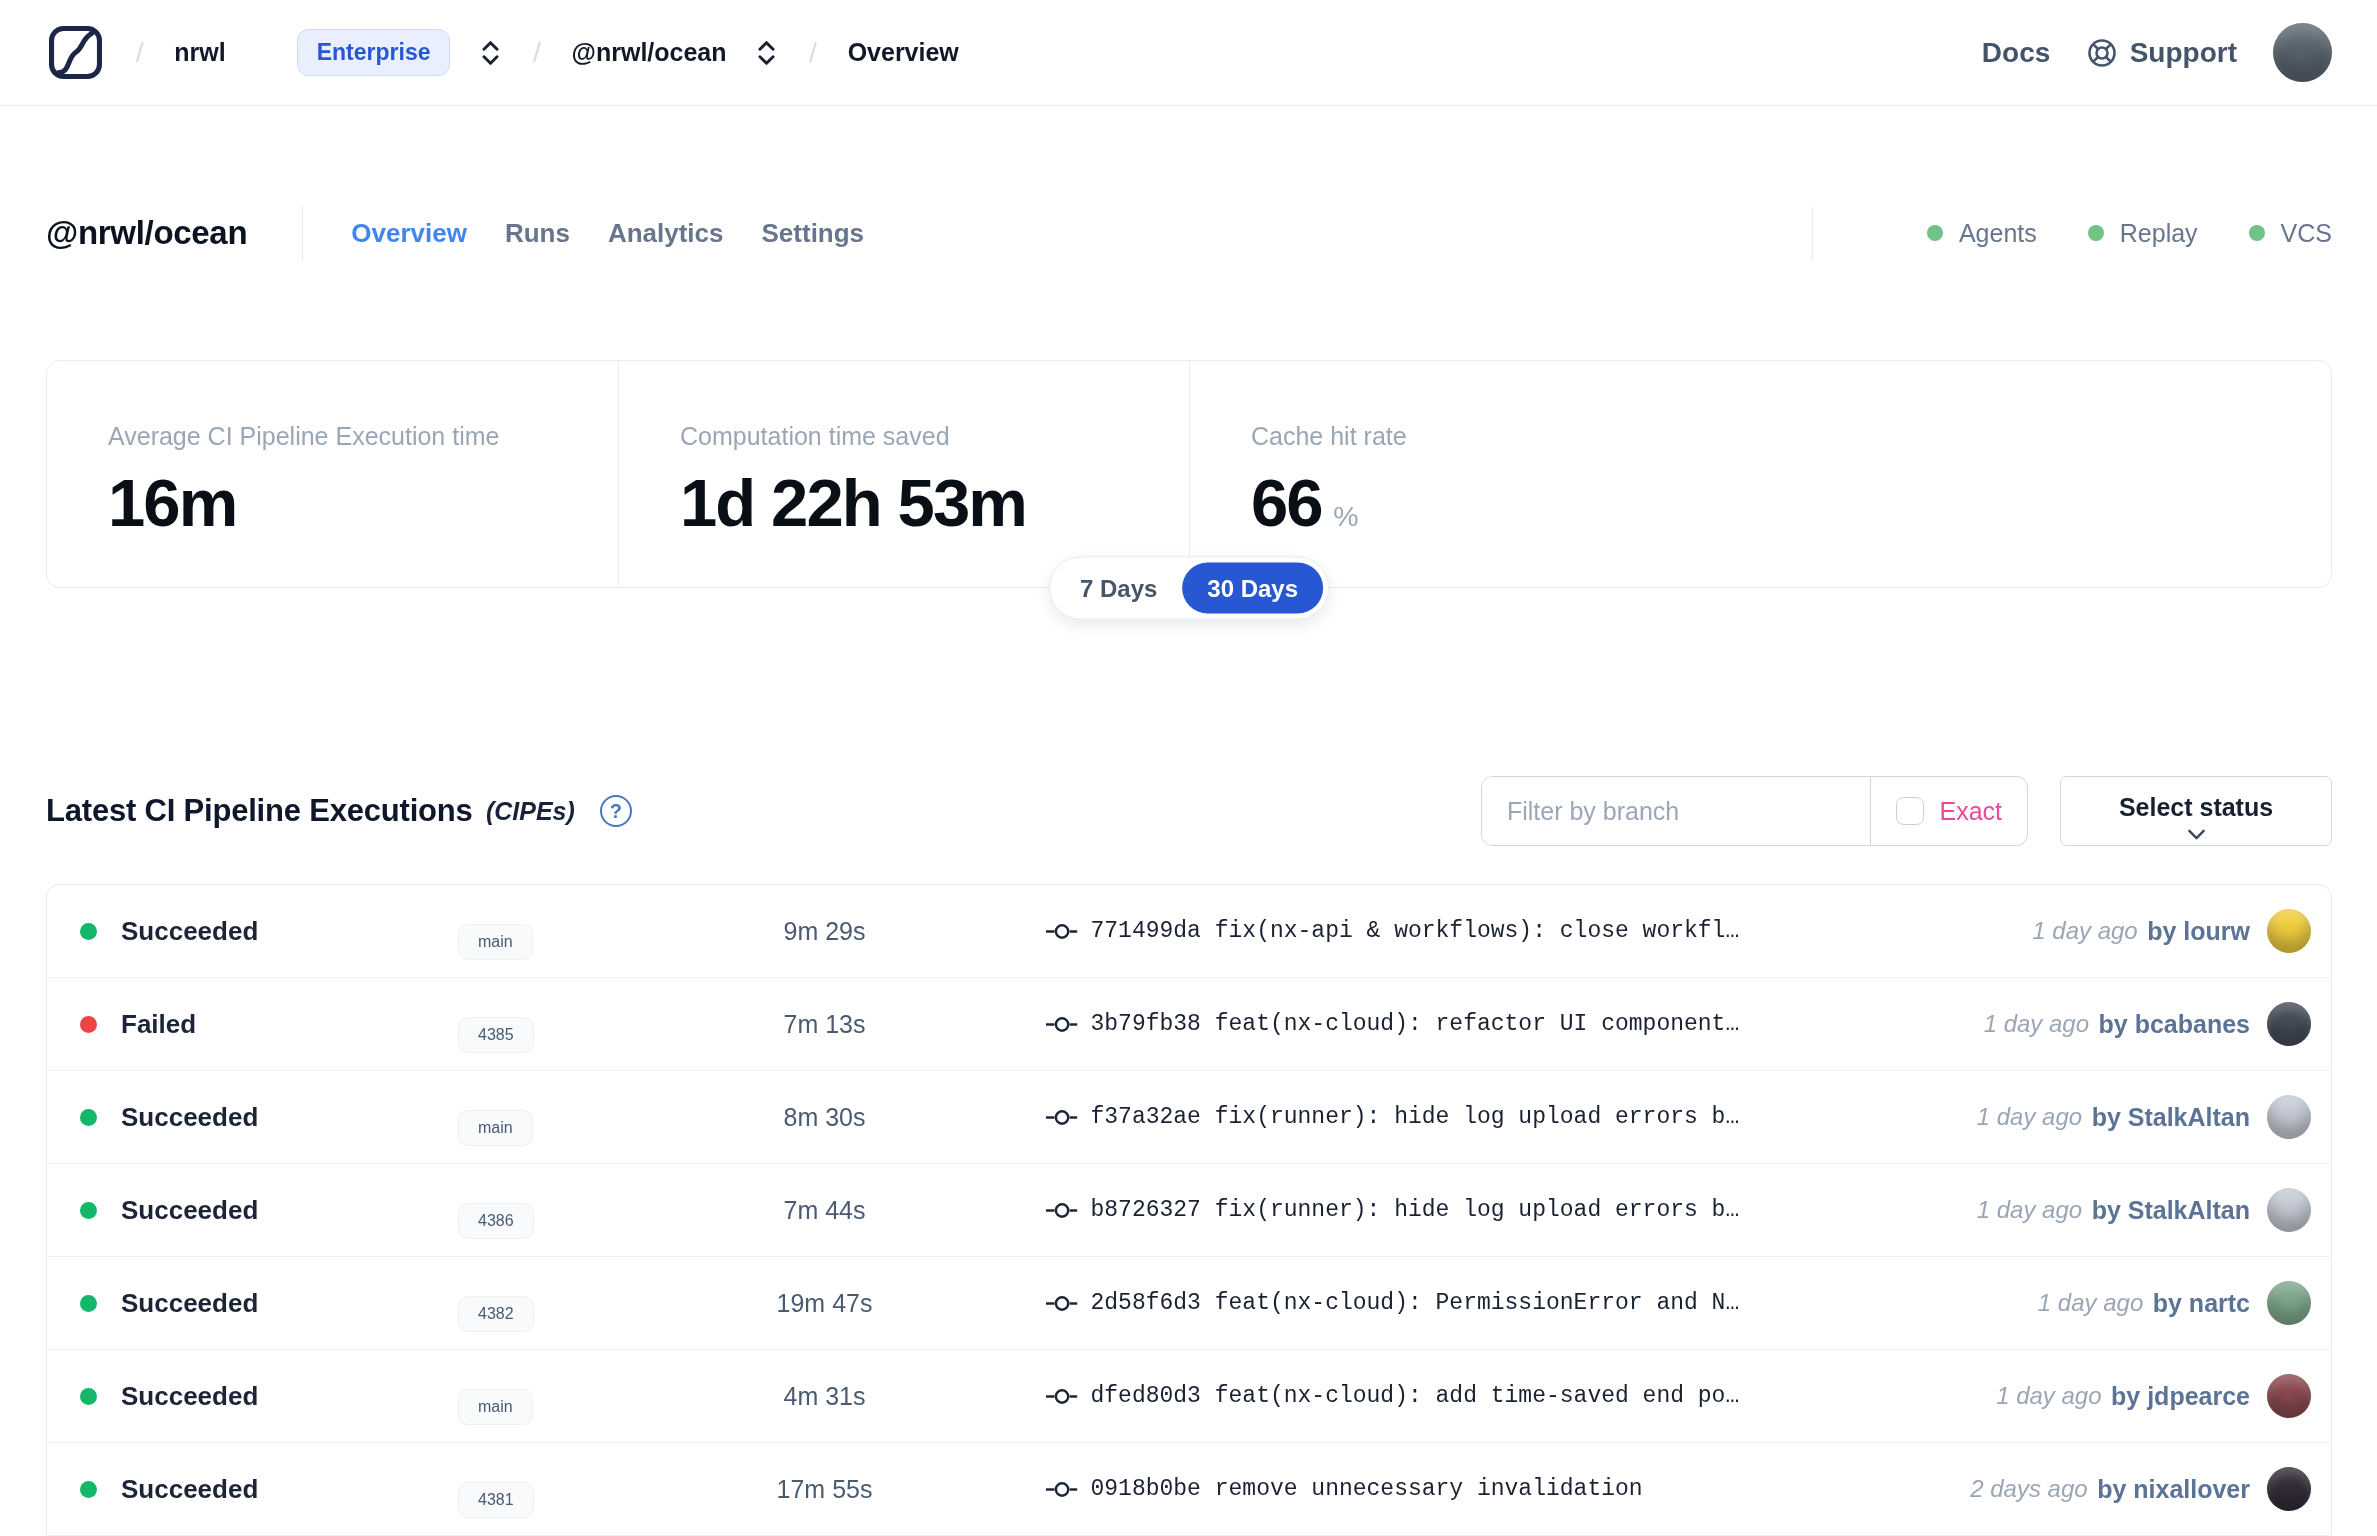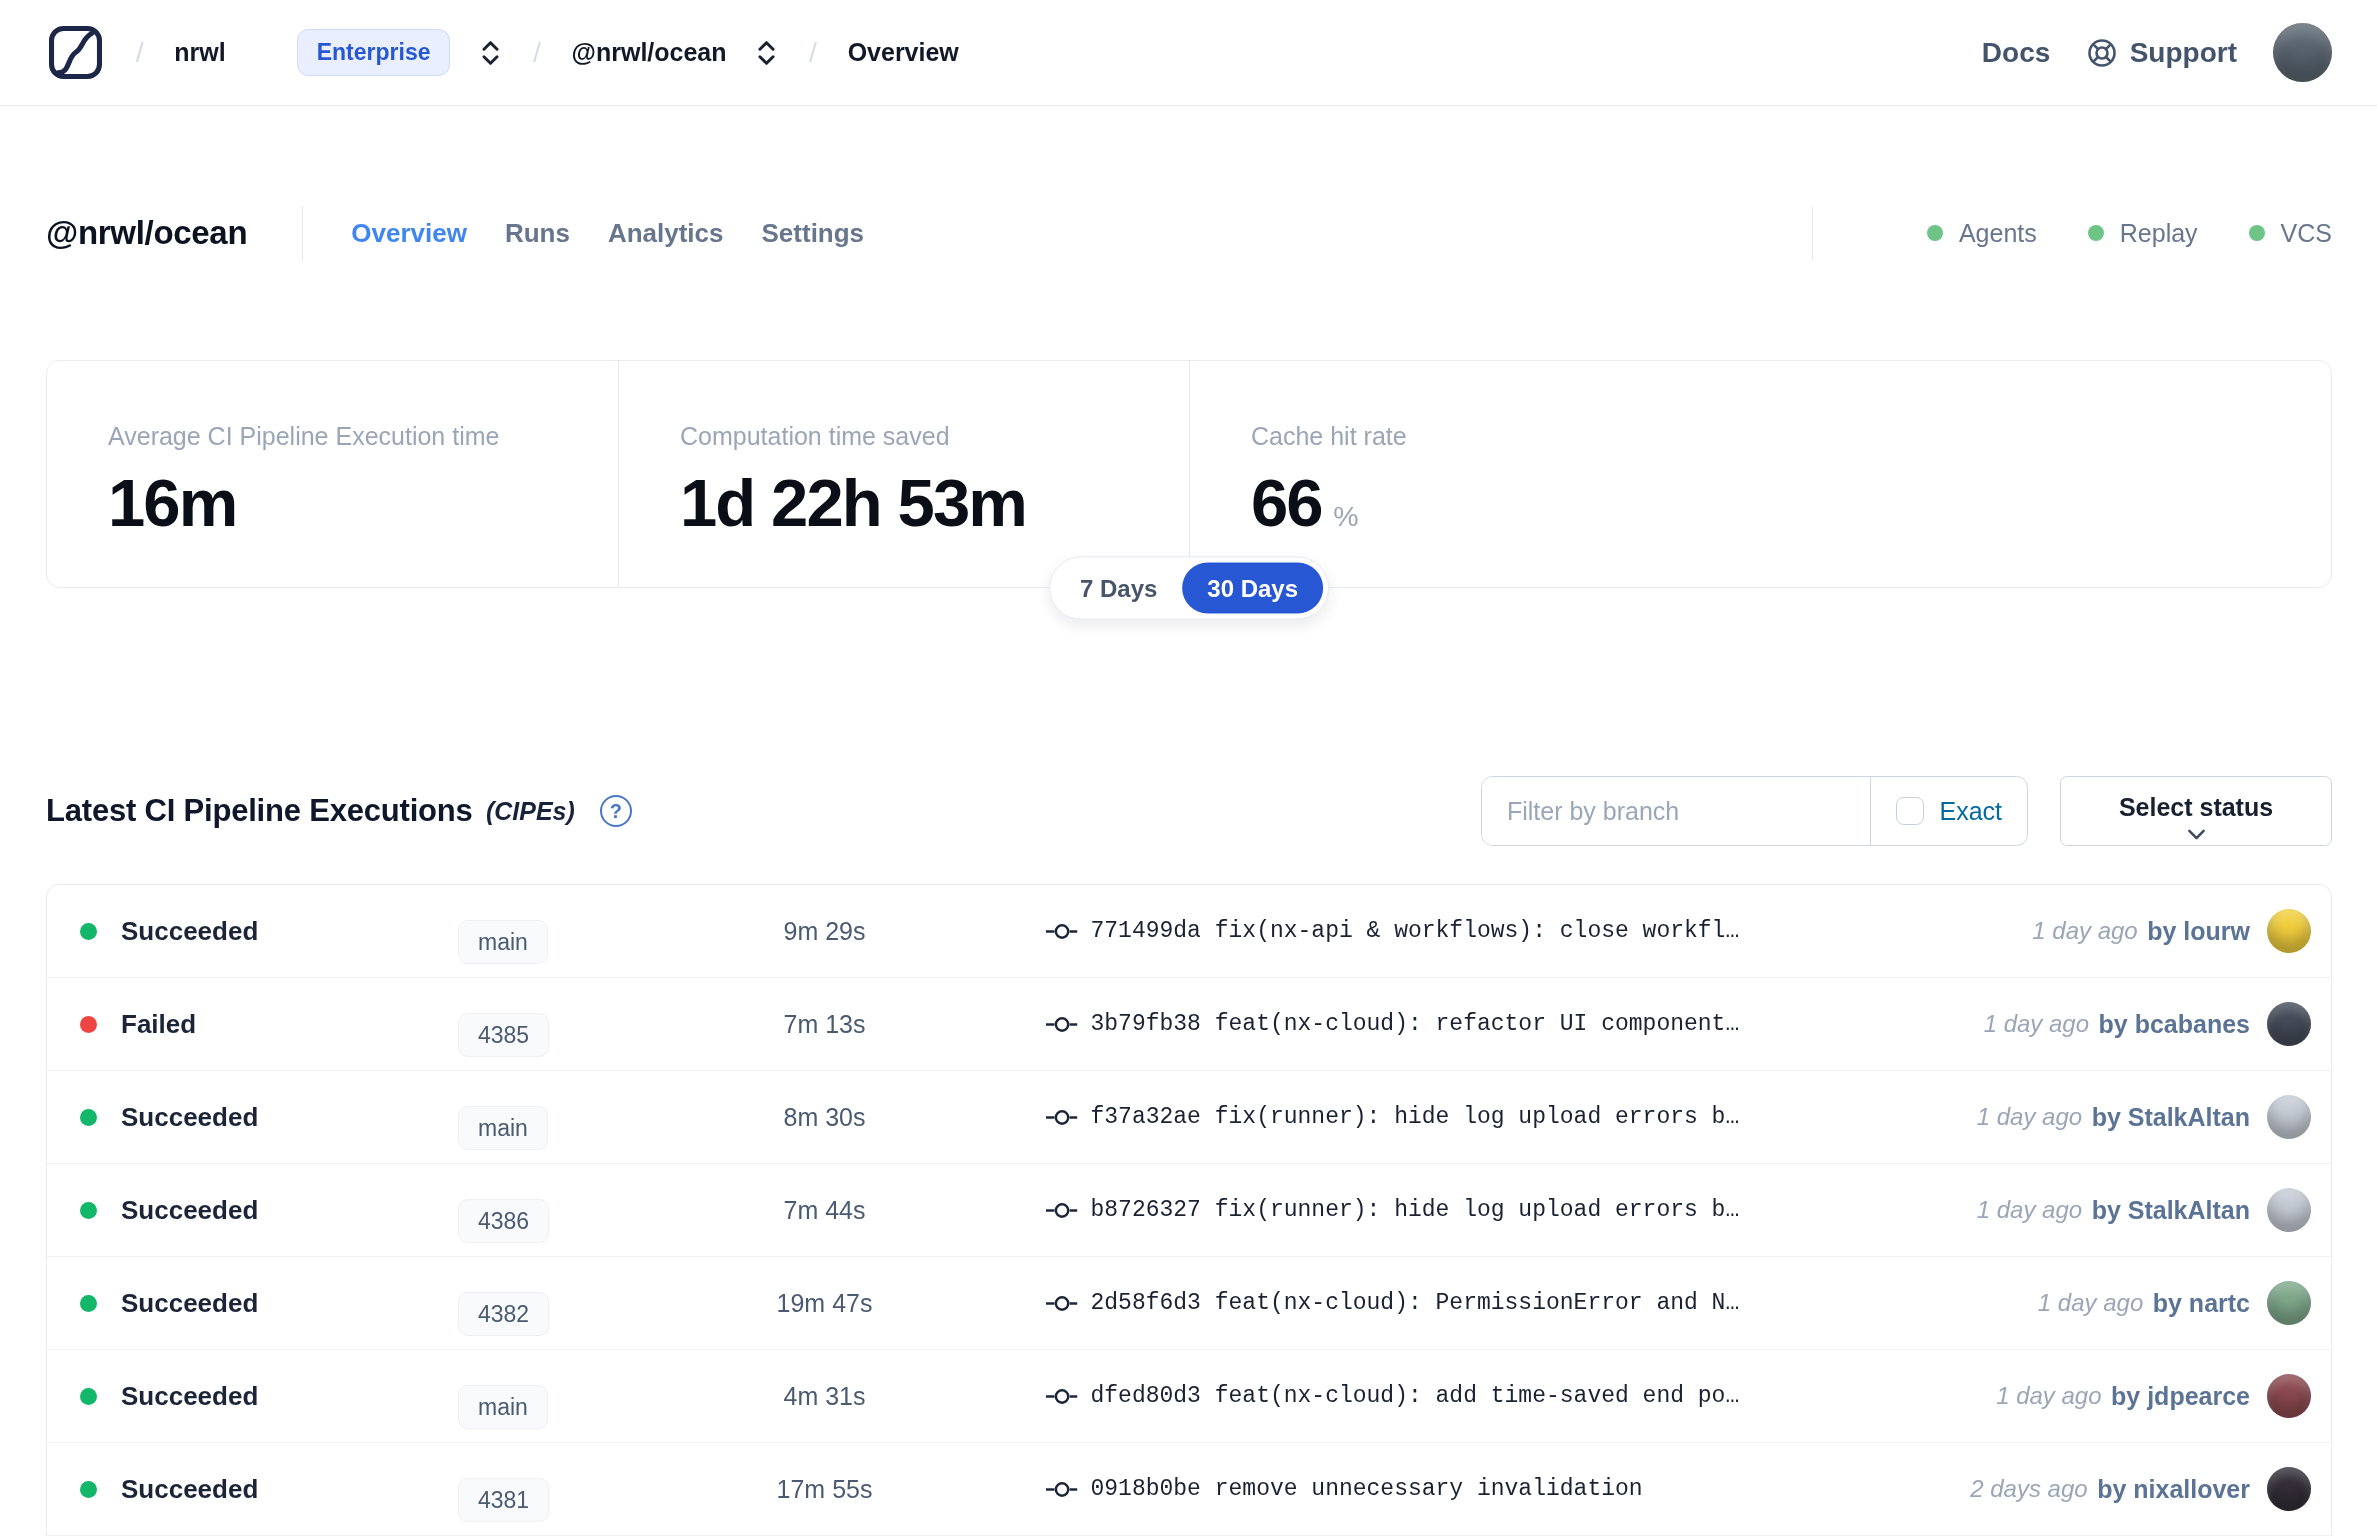--- a/index.html
+++ b/index.html
@@ -61,35 +61,35 @@
     color:#4a77c4; font-size:20px; font-weight:700; display:flex; align-items:center;
     justify-content:center; margin-left:25px; cursor:pointer; }
   .filter-group { margin-left:auto; display:flex; align-items:center; height:70px;
     border:1.4px solid #cfd6e0; border-radius:11.4px; overflow:hidden; background:#fff; }
   .branch-input { width:388px; height:100%; border:none; outline:none; font-size:25px;
     padding:0 25px; color:#16202e; font-family:"Liberation Sans", sans-serif; }
   .branch-input::placeholder { color:#9aa7b8; }
   .exact-box { display:flex; align-items:center; gap:15px; padding:0 25px; height:100%;
     border-left:1px solid #cfd6e0; }
   .checkbox { width:28.5px; height:28.5px; border:1.9px solid #c7cfdb; border-radius:7.6px; background:#fff; cursor:pointer; }
-  .exact-label { font-size:25px; font-weight:500; color:#0369a1; }
+  .exact-label { font-size:25px; font-weight:500; color:#ec4899; }
   .status-select { margin-left:32px; width:272px; height:70px; border:1.4px solid #cfd6e0;
     border-radius:7px; background:#fff; display:flex; align-items:center;
     justify-content:space-between; padding:16px 25px; cursor:pointer;flex-direction:column; }
   .status-select-label { font-size:25px; font-weight:600; color:#16202e; }
 
   
   .table { margin:36px 46px 0; border:1px solid #e8ebf1; border-bottom:none;
     border-radius:13.3px 13.3px 0 0; overflow:hidden; background:#fff; }
   .row { display:flex; align-items:center; height:93px; border-bottom:1px solid #eef1f6;
     padding:0 20px 0 33px; cursor:pointer; }
   .dot { width:17px; height:17px; border-radius:50%; flex:0 0 auto; }
   .status-cell { margin-left:24px; width:337px; font-size:26px; font-weight:600; color:#1b2537; }
   .badge-cell { width:262px; }
-  .branch-badge { display:inline-block; font-size:23px; color:#4a5a70; background:#f8fafc;
+  .branch-badge { display:inline-block; font-size:16px; color:#4a5a70; background:#f8fafc;
     border:1px solid #edf1f6; border-radius:9.5px; padding:7.6px 19px;margin-top:22px; }
   .duration-cell { width:209px; text-align:center; font-size:25px; color:#4a5a70; }
   .commit-icon { margin-left:116px; flex:0 0 auto; display:flex; }
   .commit-text { margin-left:9.5px; font-family:"Liberation Mono", monospace; font-size:23px;
     color:#1a2232; white-space:nowrap; }
   .row-right { margin-left:auto; display:flex; align-items:center; }
   .time-ago { font-size:24px; font-style:italic; color:#9aa6b6; }
   .author { font-size:25px; font-weight:600; color:#5b7395; margin-left:9.5px; }
   .avatar-row { width:44px; height:44px; border-radius:50%; margin-left:17px; flex:0 0 auto;
     box-shadow:inset 0 -13.3px 15px rgba(0,0,0,.28), inset 0 7.6px 9.5px rgba(255,255,255,.22); }

